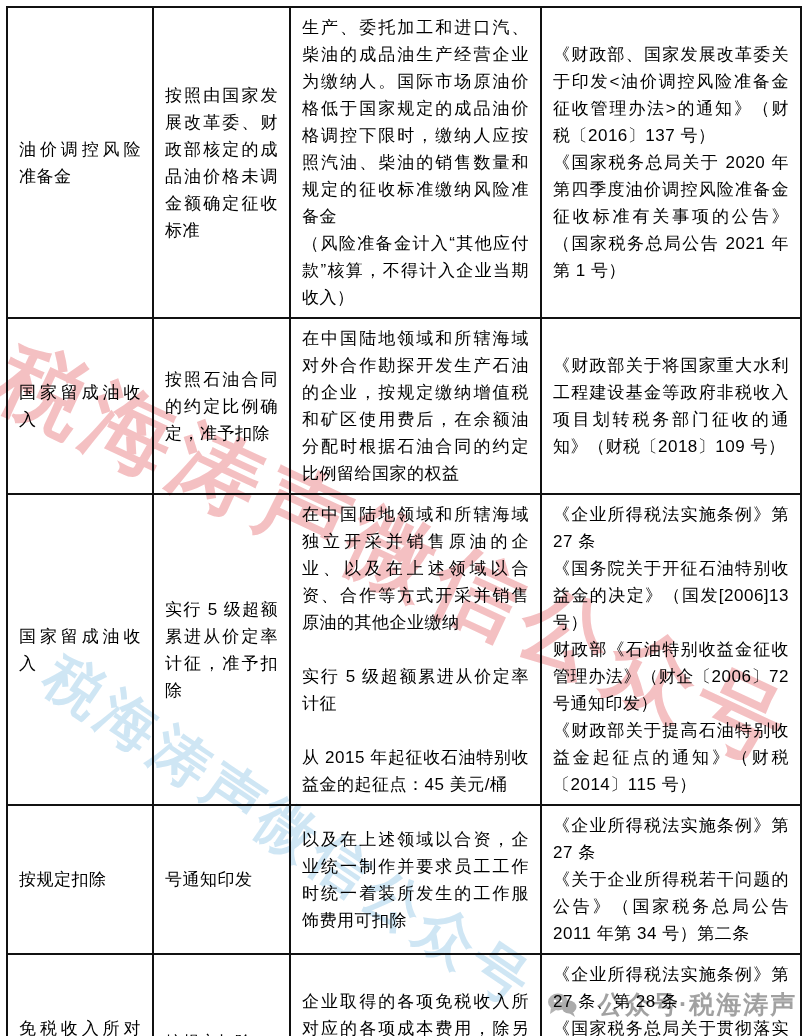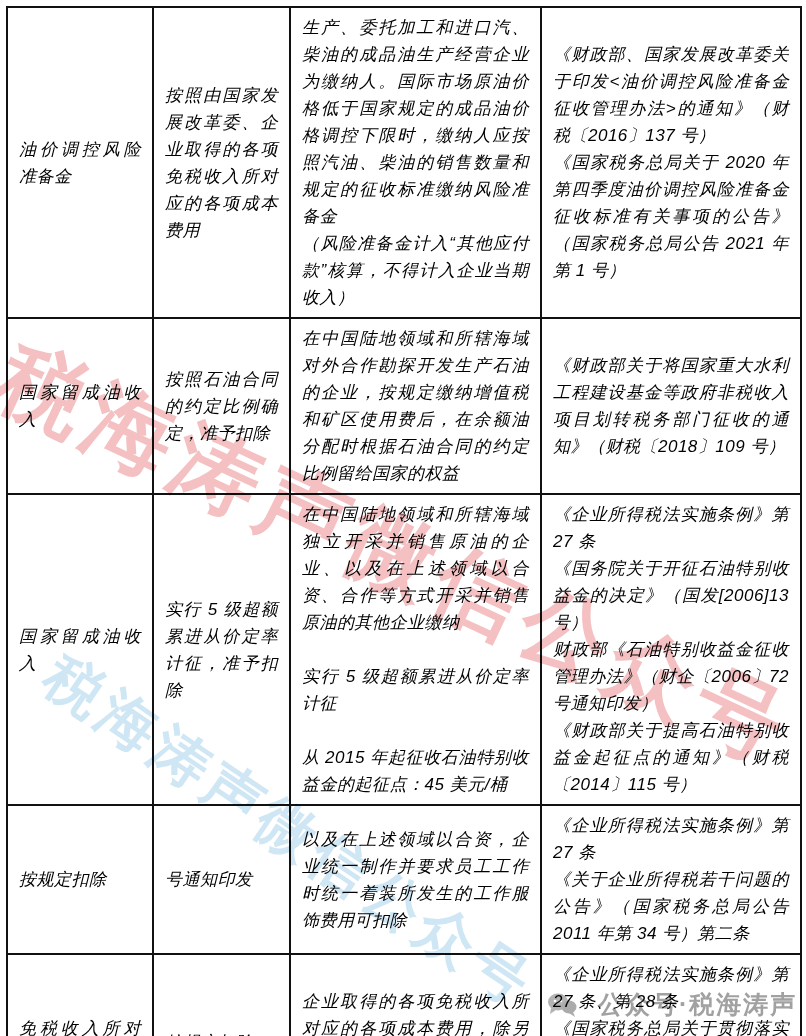--- a/index.html
+++ b/index.html
@@ -12,21 +12,20 @@
     position:absolute;left:6px;top:6px;width:794px;
     border-collapse:collapse;table-layout:fixed;
   }
   .doc-table td{
     border:2px solid #111;
     vertical-align:middle;
     padding:6px 11px;
     font-size:17px;
     line-height:27px;
     letter-spacing:0.5px;
-    font-style:italic;
   }
   .cell-text{white-space:pre-wrap;text-align:justify;}
   col.c1{width:146px;}
   col.c2{width:137px;}
   col.c3{width:251px;}
   col.c4{width:260px;}
   tr.r1{height:191px;}
   tr.r2{height:123px;}
   tr.r3{height:211px;}
   tr.r4{height:101px;}
@@ -67,21 +66,21 @@
       <col class="c2">
       <col class="c3">
       <col class="c4">
     </colgroup>
   <tbody>
     <tr class="r1">
       <td>
           <div class="cell-text">油价调控风险准备金</div>
         </td>
       <td>
-          <div class="cell-text">按照由国家发展改革委、企业取得的各项免税收入所对应的各项成本费用</div>
+          <div class="cell-text">按照由国家发展改革委、财政部核定的成品油价格未调金额确定征收标准</div>
         </td>
       <td>
           <div class="cell-text">生产、委托加工和进口汽、柴油的成品油生产经营企业为缴纳人。国际市场原油价格低于国家规定的成品油价格调控下限时，缴纳人应按照汽油、柴油的销售数量和规定的征收标准缴纳风险准备金
 （风险准备金计入“其他应付款”核算，不得计入企业当期收入）</div>
         </td>
       <td>
           <div class="cell-text">《财政部、国家发展改革委关于印发&lt;油价调控风险准备金征收管理办法&gt;的通知》（财税〔2016〕137 号）
 《国家税务总局关于 2020 年第四季度油价调控风险准备金征收标准有关事项的公告》（国家税务总局公告 2021 年第 1 号）</div>
         </td>
     </tr>

